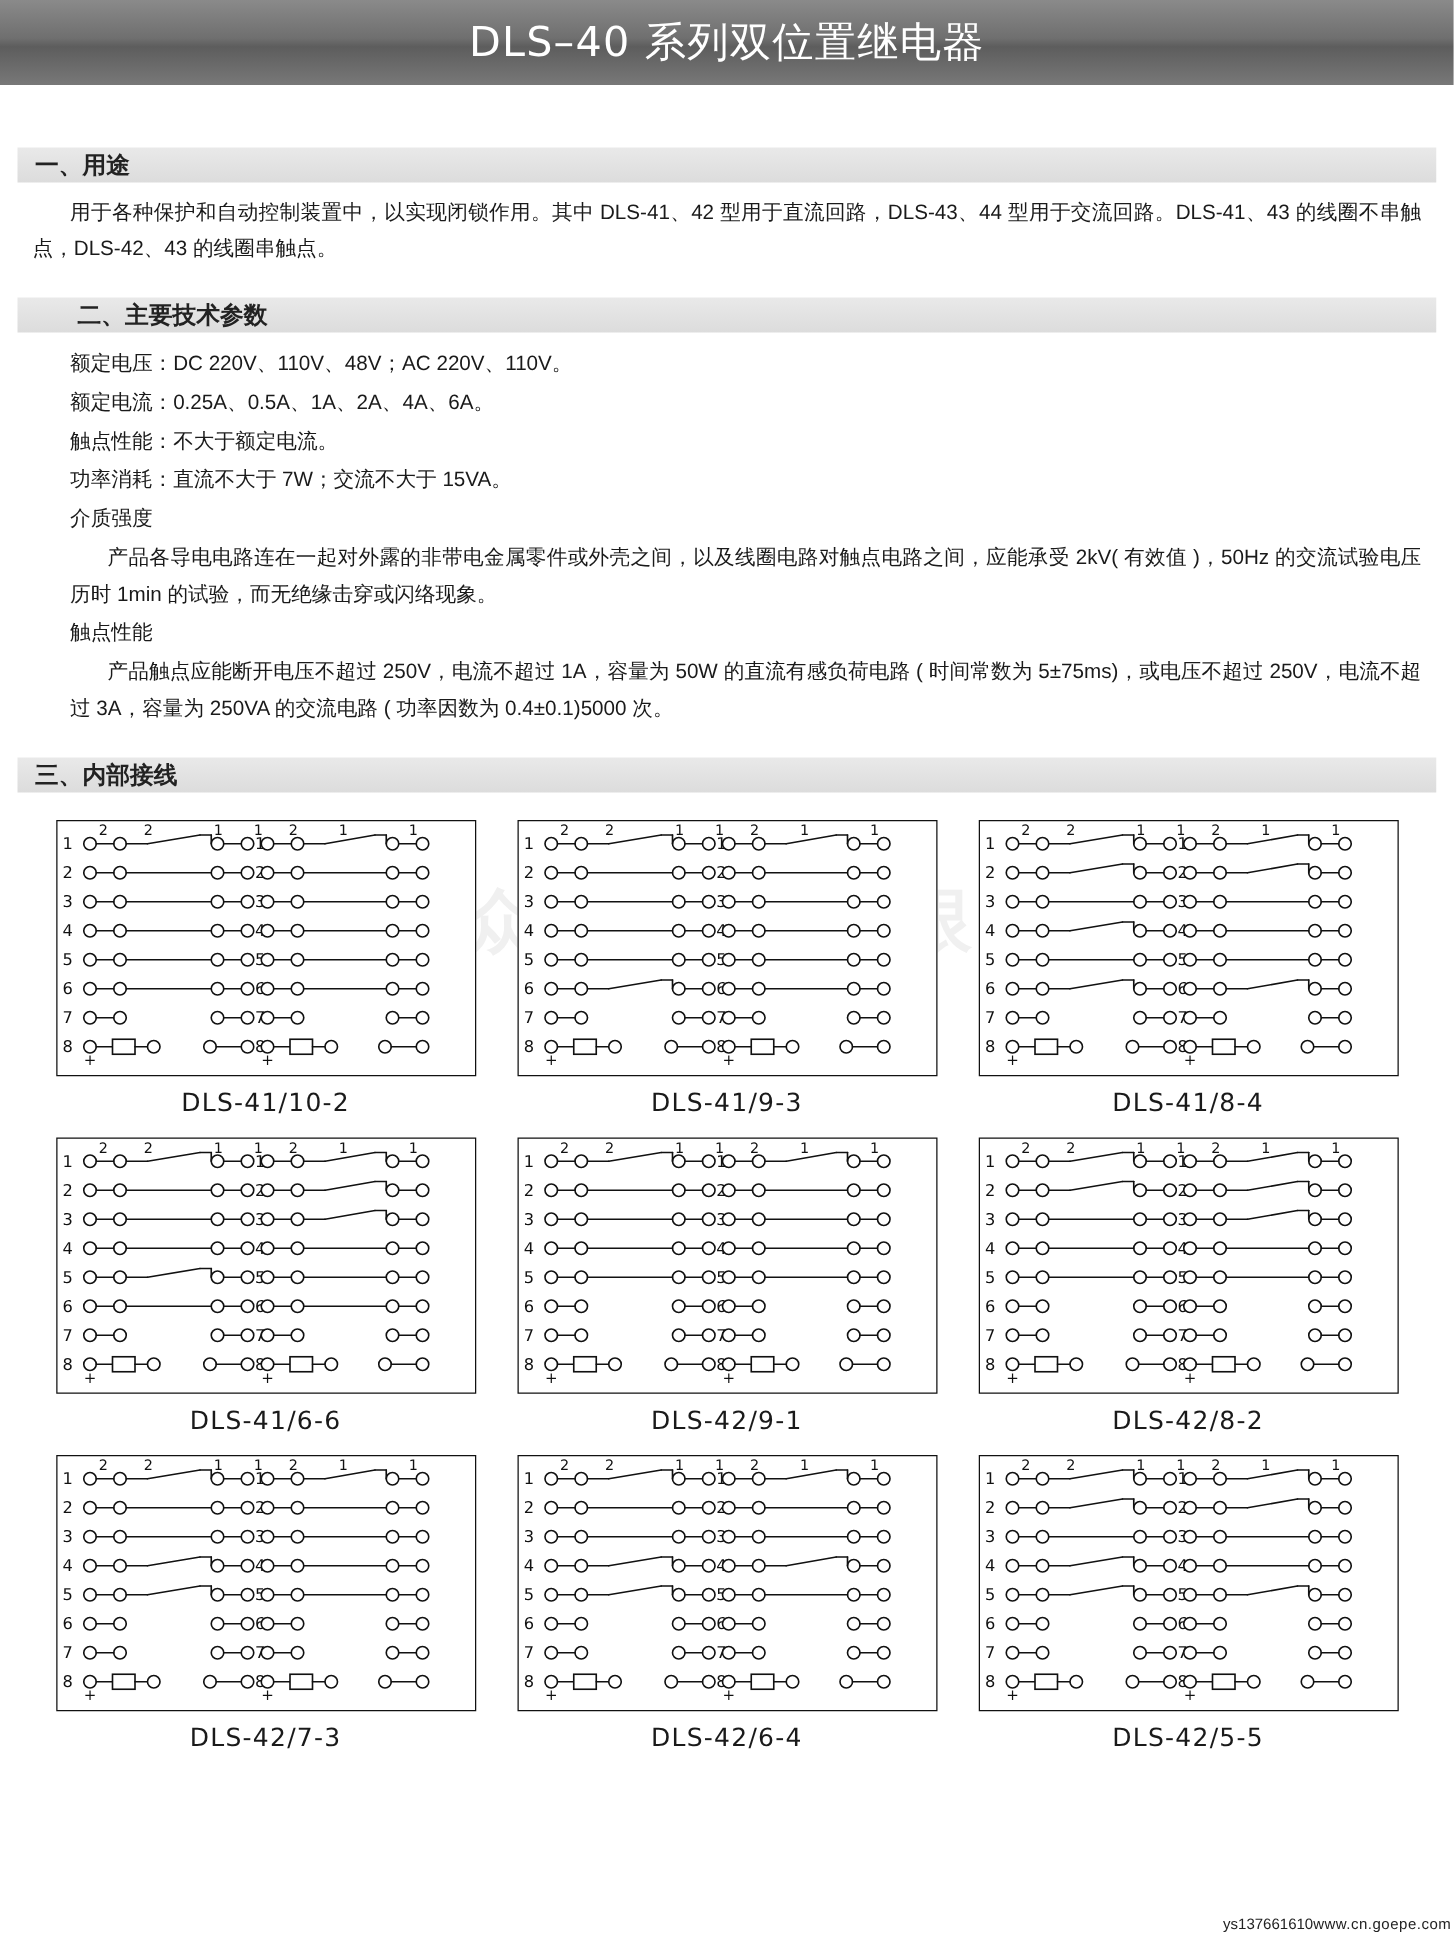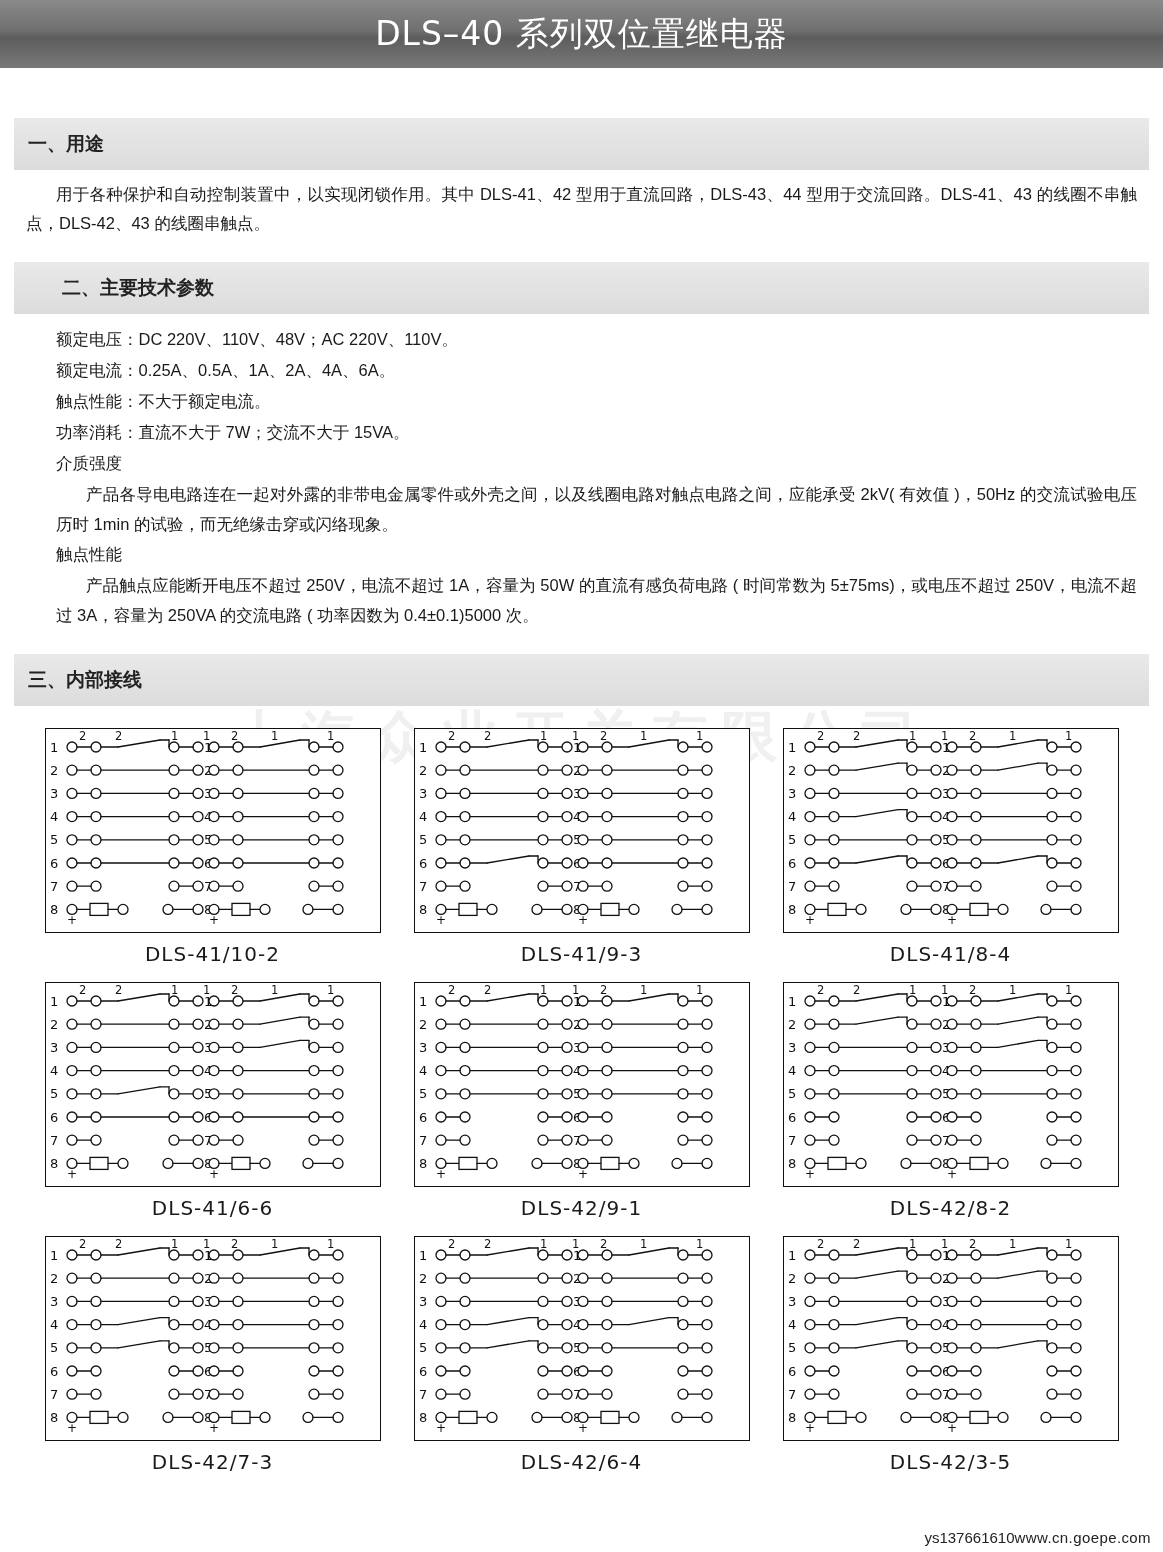--- a/index.html
+++ b/index.html
@@ -21,21 +21,21 @@
     margin:0;
     font-size:33px;
     font-weight:normal;
     color:#ffffff;
     letter-spacing:1px;
     font-family:"DejaVu Sans","Liberation Sans",sans-serif;
   }
   
   .section-head{
     margin:0 14px;
-    height:52px;
+    height:28px;
     background:linear-gradient(to bottom,#e9e9e9,#dcdcdc);
     display:flex;align-items:center;
     font-size:19px;
     font-weight:bold;
     color:#222;
     padding-left:14px;
     box-sizing:border-box;
   }
   .sec1{margin-top:50px;}
   .sec2{margin-top:24px;padding-left:48px;}
@@ -102,22 +102,22 @@
   .diagram-caption{
     font-size:20px;
     margin-top:9px;margin-bottom:10px;
     letter-spacing:1px;
     font-family:"DejaVu Sans","Liberation Sans",sans-serif;
   }
   .diagram-box svg{display:block;}
   
   .footer-code{
     position:absolute;
-    right:12px;bottom:6px;
-    font-size:15px;
+    right:2px;bottom:6px;
+    font-size:12px;
     color:#222;
     letter-spacing:0.4px;
   }
   .footer-code .ys{letter-spacing:0;}
 </style>
 </head>
 <body>
 
 <div class="title-bar">
   <h1>DLS–40 系列双位置继电器</h1>
@@ -1540,19 +1540,19 @@
           <circle cx="292" cy="180.4" r="5" fill="#fff" stroke="#111" stroke-width="1.3"></circle>
           <line x1="173" y1="180.4" x2="186" y2="180.4" stroke="#111" stroke-width="1.3" stroke-linecap="round"></line>
           <rect x="186" y="174.4" width="18" height="12" fill="#fff" stroke="#111" stroke-width="1.3"></rect>
           <line x1="204" y1="180.4" x2="214" y2="180.4" stroke="#111" stroke-width="1.3" stroke-linecap="round"></line>
           <circle cx="219" cy="180.4" r="5" fill="#fff" stroke="#111" stroke-width="1.3"></circle>
           <circle cx="262" cy="180.4" r="5" fill="#fff" stroke="#111" stroke-width="1.3"></circle>
           <line x1="267" y1="180.4" x2="287" y2="180.4" stroke="#111" stroke-width="1.3" stroke-linecap="round"></line>
           <text x="163" y="195.4" font-size="12" font-family="&quot;DejaVu Sans&quot;,&quot;Liberation Sans&quot;,sans-serif" fill="#111">+</text>
         </svg>
       </div>
-      <div class="diagram-caption">DLS-42/3-5</div>
+      <div class="diagram-caption">DLS-42/5-5</div>
     </div>
   </div>
 
 <div class="footer-code">
   <span class="ys">ys137661610</span><span>www.cn.goepe.com</span>
 </div>
 
 </body></html>

